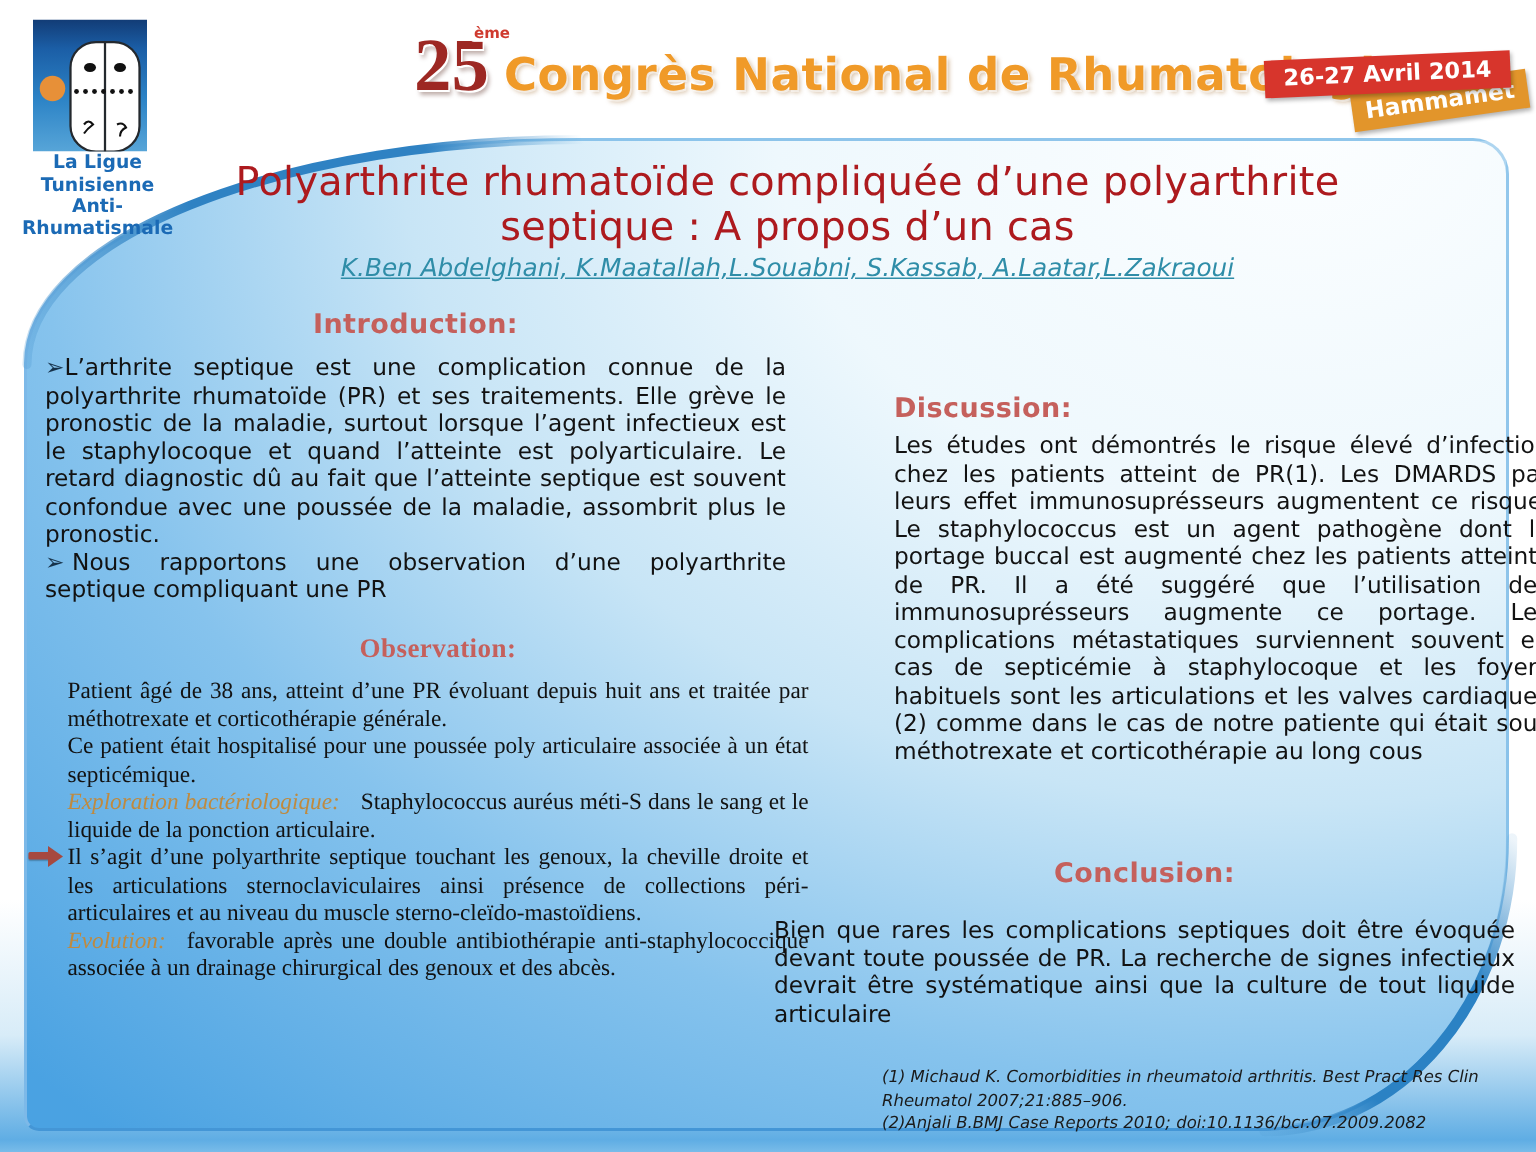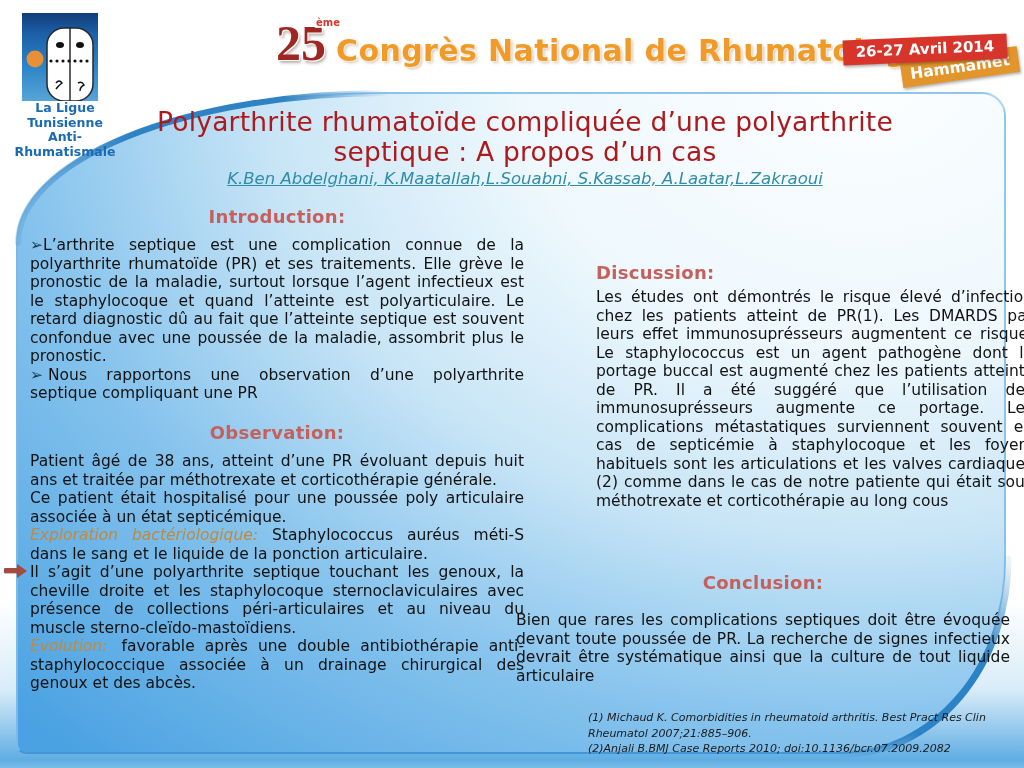--- a/index.html
+++ b/index.html
@@ -43,21 +43,21 @@
     color:#ad1a1e; font-weight:normal; font-size:26.5px; line-height:29.5px; letter-spacing:.2px; }
   .authors { position:absolute; left:50px; top:169px; width:950px; text-align:center;
     font-size:16.5px; font-style:italic; color:#2f8da8; }
   .authors span { text-decoration:underline; }
 
   
   .sec-heading { margin:0 0 9px 0; font-weight:bold; font-size:18px; color:#c5605c;
     letter-spacing:.3px; text-align:center; }
   .body-text { margin:0; font-size:15.5px; line-height:18.5px; text-align:justify; color:#121212; }
   .intro { position:absolute; left:30px; top:206px; width:494px; }
-  .obs   { position:absolute; left:30px; top:422px; width:494px; }
+  .obs   { position:absolute; left:45px; top:422px; width:494px;font-family:Liberation Serif, serif; }
   .disc  { position:absolute; left:596px; top:262px; width:437px; }
   .disc .sec-heading { text-align:left; margin-bottom:5px; }
   .conc  { position:absolute; left:516px; top:572px; width:494px; }
   .conc .sec-heading { margin-bottom:18px; }
   .refs  { position:absolute; left:588px; top:710px; width:430px;
     font-style:italic; font-size:11px; line-height:15.5px; color:#1a1a1a; }
   .refs p { margin:0; }
 
   .bullet { color:#16324a; }
   .gap { margin-right:5px; }
@@ -149,21 +149,21 @@
     <h2 class="sec-heading">Introduction:</h2>
     <p class="body-text"><span class="bullet">➢</span><span>L’arthrite septique est une complication connue de la polyarthrite rhumatoïde (PR) et ses traitements. Elle grève le pronostic de la maladie, surtout lorsque l’agent infectieux est le staphylocoque et quand l’atteinte est polyarticulaire. Le retard diagnostic dû au fait que l’atteinte septique est souvent confondue avec une poussée de la maladie, assombrit plus le pronostic.</span></p>
     <p class="body-text"><span class="bullet gap">➢</span><span>Nous rapportons une observation d’une polyarthrite septique compliquant une PR</span></p>
   </div>
 
   <div class="obs">
     <h2 class="sec-heading">Observation:</h2>
     <p class="body-text">Patient âgé de 38 ans, atteint d’une PR évoluant depuis huit ans et traitée par méthotrexate et corticothérapie générale.</p>
     <p class="body-text">Ce patient était hospitalisé pour une poussée poly articulaire associée à un état septicémique.</p>
     <p class="body-text"><span class="label-orange">Exploration bactériologique:</span><span>Staphylococcus auréus méti-S dans le sang et le liquide de la ponction articulaire.</span></p>
-    <p class="body-text arrow-para"><span class="arrow-icon"></span><span>Il s’agit d’une polyarthrite septique touchant les genoux, la cheville droite et les staphylocoque sternoclaviculaires avec présence de collections péri-articulaires et au niveau du muscle sterno-cleïdo-mastoïdiens.</span></p>
+    <p class="body-text arrow-para"><span class="arrow-icon"></span><span>Il s’agit d’une polyarthrite septique touchant les genoux, la cheville droite et les articulations sternoclaviculaires ainsi présence de collections péri-articulaires et au niveau du muscle sterno-cleïdo-mastoïdiens.</span></p>
     <p class="body-text"><span class="label-orange">Evolution:</span><span>favorable après une double antibiothérapie anti-staphylococcique associée à un drainage chirurgical des genoux et des abcès.</span></p>
   </div>
 
   <div class="disc">
     <h2 class="sec-heading">Discussion:</h2>
     <p class="body-text">Les études ont démontrés le risque élevé d’infection chez les patients atteint de PR(1). Les DMARDS par leurs effet immunosuprésseurs augmentent ce risque. Le staphylococcus est un agent pathogène dont le portage buccal est augmenté chez les patients atteints de PR. Il a été suggéré que l’utilisation des immunosuprésseurs augmente ce portage. Les complications métastatiques surviennent souvent en cas de septicémie à staphylocoque et les foyers habituels sont les articulations et les valves cardiaques (2) comme dans le cas de notre patiente qui était sous méthotrexate et corticothérapie au long cous</p>
   </div>
 
   <div class="conc">
     <h2 class="sec-heading">Conclusion:</h2>

